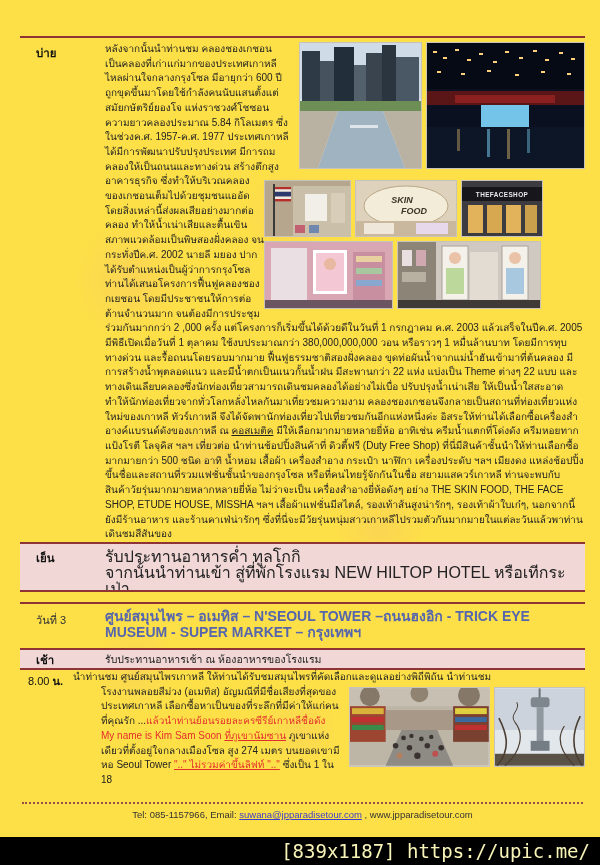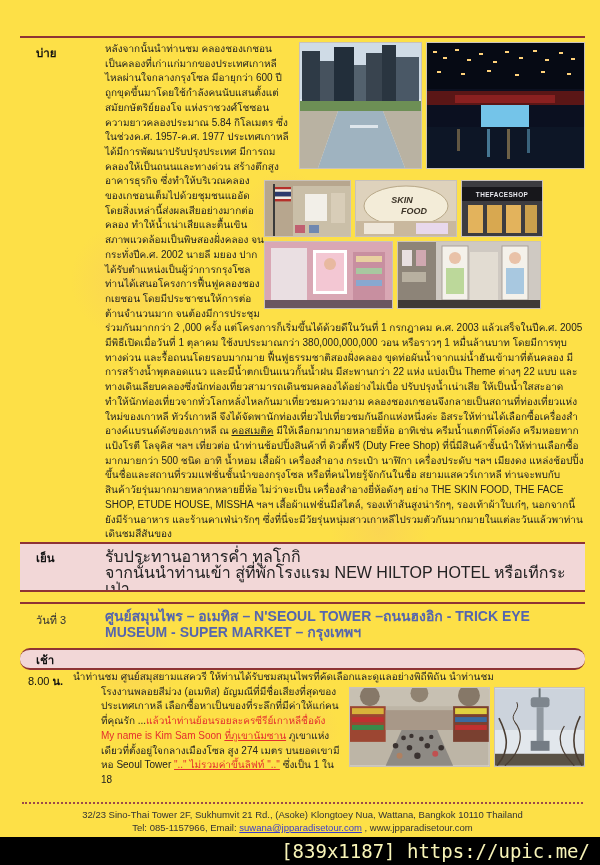--- a/index.html
+++ b/index.html
@@ -20,21 +20,21 @@
   .u{text-decoration:underline;}
   .red{color:#e32e2e;}
   .band{background:#f2d7d7;border-top:2px solid #8e3434;border-bottom:2px solid #8e3434;}
   .sec-evening{height:46px;overflow:hidden;}
   .sec-evening .label{padding-top:5px;}
   .sec-evening .body-text{padding-top:5px;font-size:16px;line-height:16px;}
   .gap10{height:10px;}
   .sec-day5{border-top:2px solid #8e3434;padding:4px 0 4px;height:36px;overflow:hidden;}
   .sec-day5 .label{font-weight:normal;font-size:11px;color:#333;padding-top:3px;}
   .day5-title{color:#5565ae;font-weight:bold;font-size:14px;line-height:16px;}
-  .sec-morning{height:18px;overflow:hidden;border-radius:10px;}
+  .sec-morning{height:18px;overflow:hidden;}
   .sec-morning .label{padding-top:1px;}
   .sec-morning .body-text{padding-top:2px;font-size:10.5px;}
   .sec-m8{grid-template-columns:53px 1fr;height:124px;overflow:hidden;}
   .sec-m8 .label{font-weight:normal;font-size:11px;padding-left:8px;}
   .sec-m8 .label .b{font-weight:bold;}
   .float-c{float:right;width:236px;margin:2px 0 4px 8px;}
   .indent{margin-left:28px;}
   .dash{border-top:2px dotted #9c4a4a;margin:8px 2px 4px;}
   .footer{text-align:center;font-size:9.5px;color:#333;line-height:13px;}
   .footer a{color:#3b3bcc;text-decoration:underline;margin-top:31px;}
@@ -195,26 +195,27 @@
 
     <div class="gap10"></div>
 
     <div class="sec sec-day5">
       <div class="label">วันที่ 3</div>
       <div class="day5-title">ศูนย์สมุนไพร – อเมทิส – N'SEOUL TOWER –ถนนฮงอิก - TRICK EYE MUSEUM -  SUPER MARKET – กรุงเทพฯ</div>
     </div>
 
     <div class="sec sec-morning band">
       <div class="label">เช้า</div>
+      <div class="body-text">รับประทานอาหารเช้า ณ ห้องอาหารของโรงแรม</div>
     </div>
 
     <div class="sec sec-m8">
       <div class="label"><span>8.00 </span><span class="b">น.</span></div>
       <div class="body-text">
-        <span>นำท่านชม </span><span class="b">ศูนย์สมุสยามแสควรี</span><span> ให้ท่านได้รับชมสมุนไพรที่คัดเลือกและดูแลอย่างพิถีพิถัน  นำท่านชม</span>
+        <span>นำท่านชม </span><span class="b">ศูนย์สมุนไพรเกาหลี</span><span> ให้ท่านได้รับชมสมุนไพรที่คัดเลือกและดูแลอย่างพิถีพิถัน  นำท่านชม</span>
         <span class="float-c">
           <span class="row-imgs">
             <svg class="ph" width="140" height="78" viewBox="0 0 140 78">
               <rect width="140" height="78" fill="#bdb5a6"></rect>
               <rect width="140" height="18" fill="#c7c0b2"></rect>
               <circle cx="20" cy="8" r="10" fill="#6b5a48" opacity=".7"></circle>
               <circle cx="70" cy="5" r="9" fill="#6b5a48" opacity=".6"></circle>
               <circle cx="120" cy="7" r="11" fill="#6b5a48" opacity=".7"></circle>
               <rect x="0" y="18" width="36" height="36" fill="#9c4632"></rect>
               <rect x="2" y="20" width="32" height="6" fill="#d8b23a"></rect>
@@ -257,21 +258,20 @@
           </span>
         </span>
         <span class="indent" style="display:block;">
           <span class="b">โรงงานพลอยสีม่วง (อเมทิส)</span><span> อัญมณีที่มีชื่อเสียงที่สุดของประเทศเกาหลี เลือกซื้อหาเป็นของที่ระลึกที่มีค่าให้แก่คนที่คุณรัก  ...</span><span class="b red">แล้วนำท่านย้อนรอยละครซีรีย์เกาหลีชื่อดัง </span><span class="red">My name is Kim Sam Soon </span><span class="b red u">ที่ภูเขานัมซาน</span><span> ภูเขาแห่งเดียวที่ตั้งอยู่ใจกลางเมืองโซล สูง 274 เมตร บนยอดเขามีหอ Seoul Tower </span><span class="b red u">".." ไม่รวมค่าขึ้นลิฟท์ ".."</span><span> ซึ่งเป็น 1 ใน 18</span>
         </span>
       </div>
     </div>
 
     <div class="dash"></div>
     <div class="footer">
-      <div>32/23 Sino-Thai Tower 2F, Sukhumvit 21 Rd., (Asoke) Klongtoey Nua, Wattana, Bangkok 10110 Thailand</div>
       <div><span>Tel: 085-1157966, Email: </span><a href="#">suwana@jpparadisetour.com</a><span> , www.jpparadisetour.com</span></div>
     </div>
   </div>
 
   <div class="upicbar">
     <span>[839x1187] https://upic.me/</span>
   </div>
 
 </div>
 

